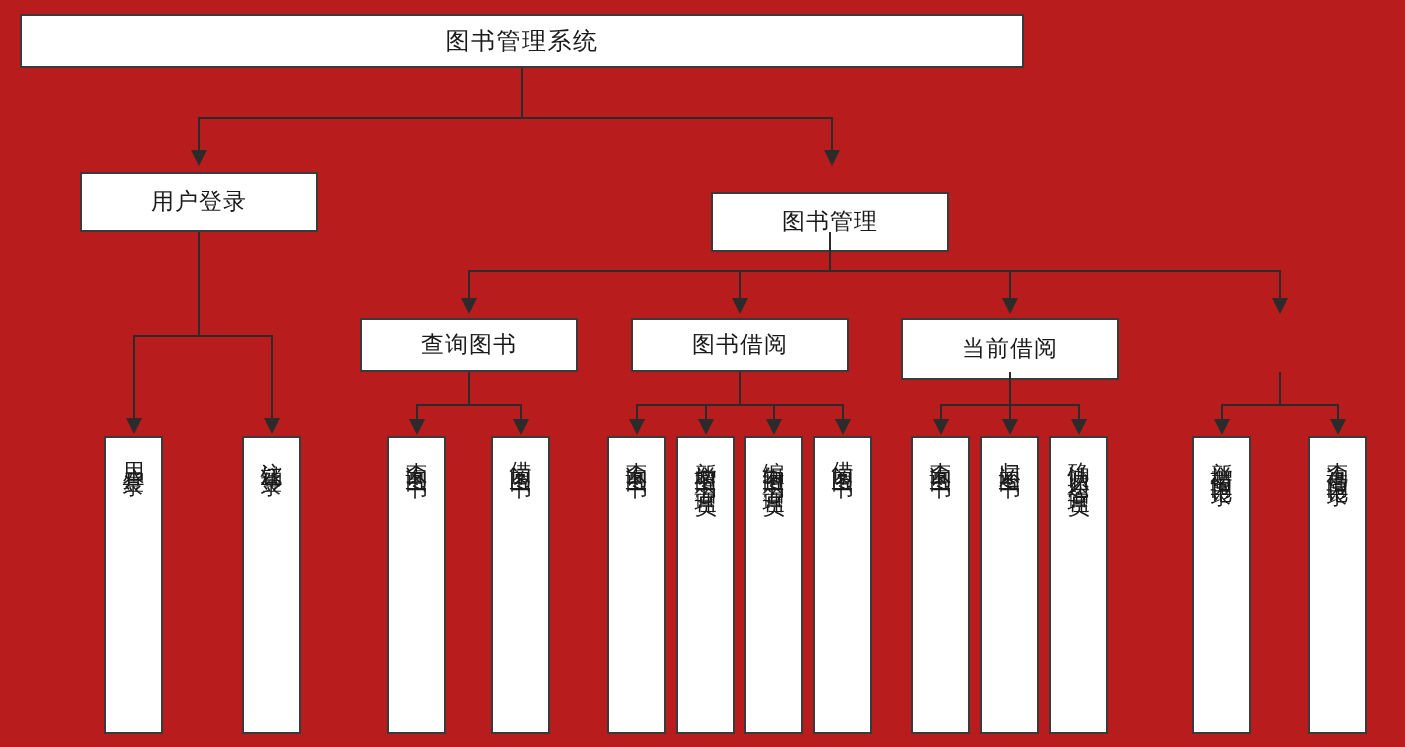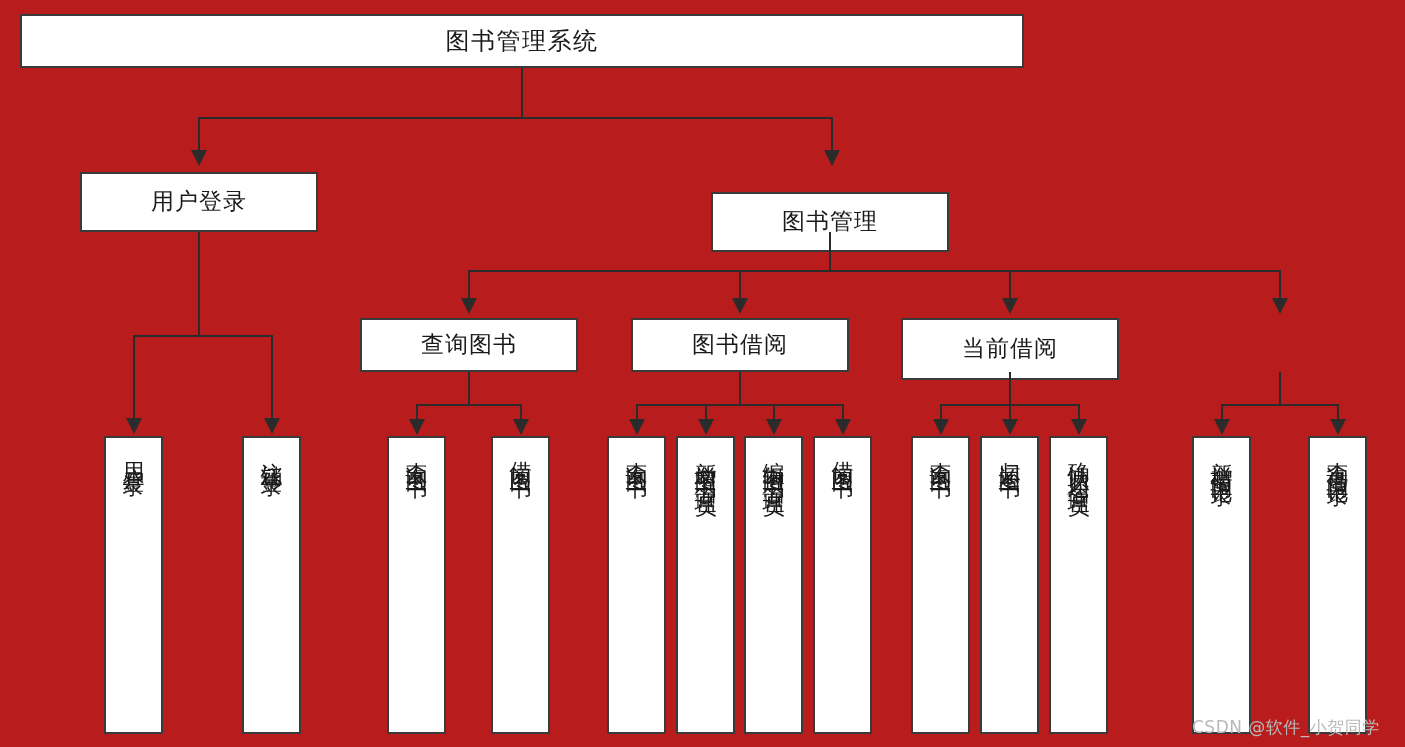--- a/index.html
+++ b/index.html
@@ -214,15 +214,14 @@
     <span class="label">确认归还（管理员）</span>
   </div>
 
   <div class="node vert" style="left:1192px; top:436px; width:59px; height:298px;">
     <span class="label">新增借阅记录</span>
   </div>
   <div class="node vert" style="left:1308px; top:436px; width:59px; height:298px;">
     <span class="label">查询借阅记录</span>
   </div>
 
-  <div class="watermark" style="left:1192px; top:716px;">CSDN @软件_小贺同学</div>
 
 </div>
 
 </body></html>

